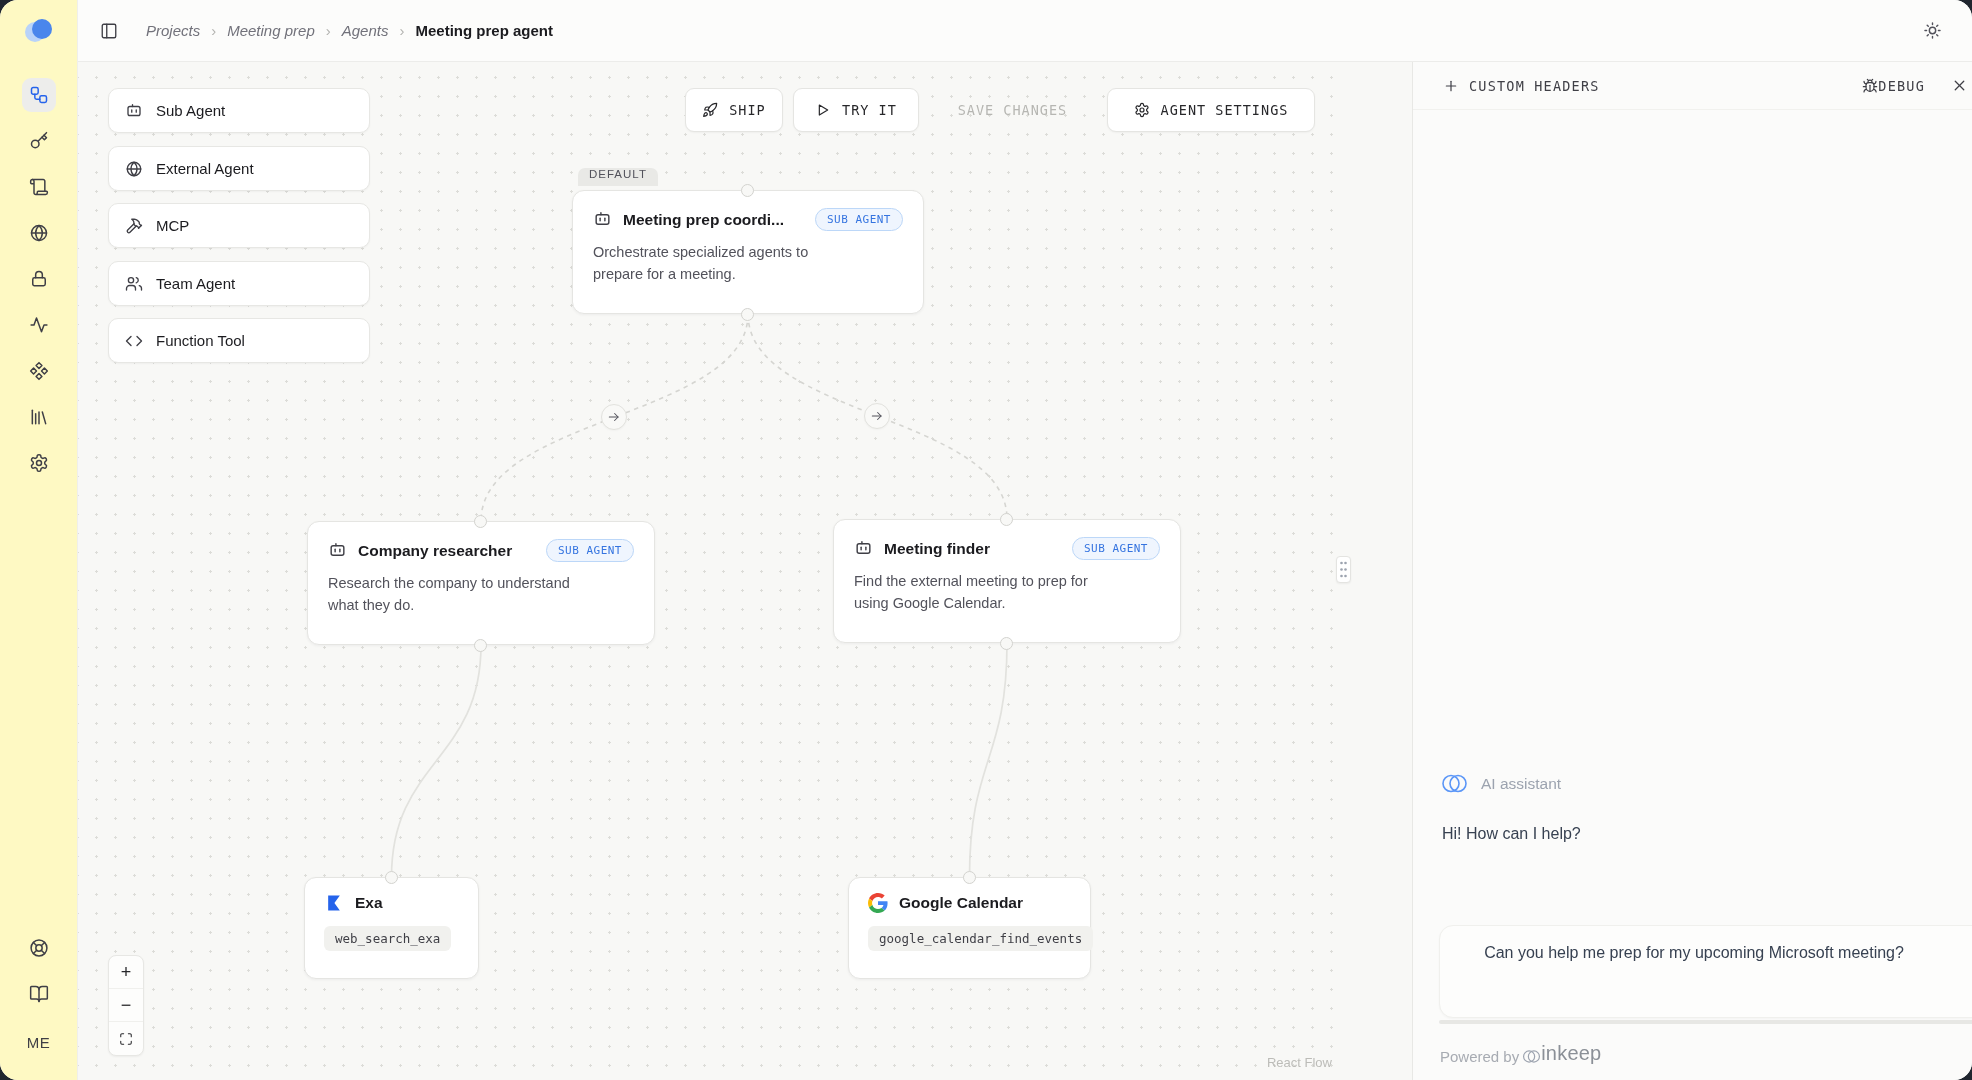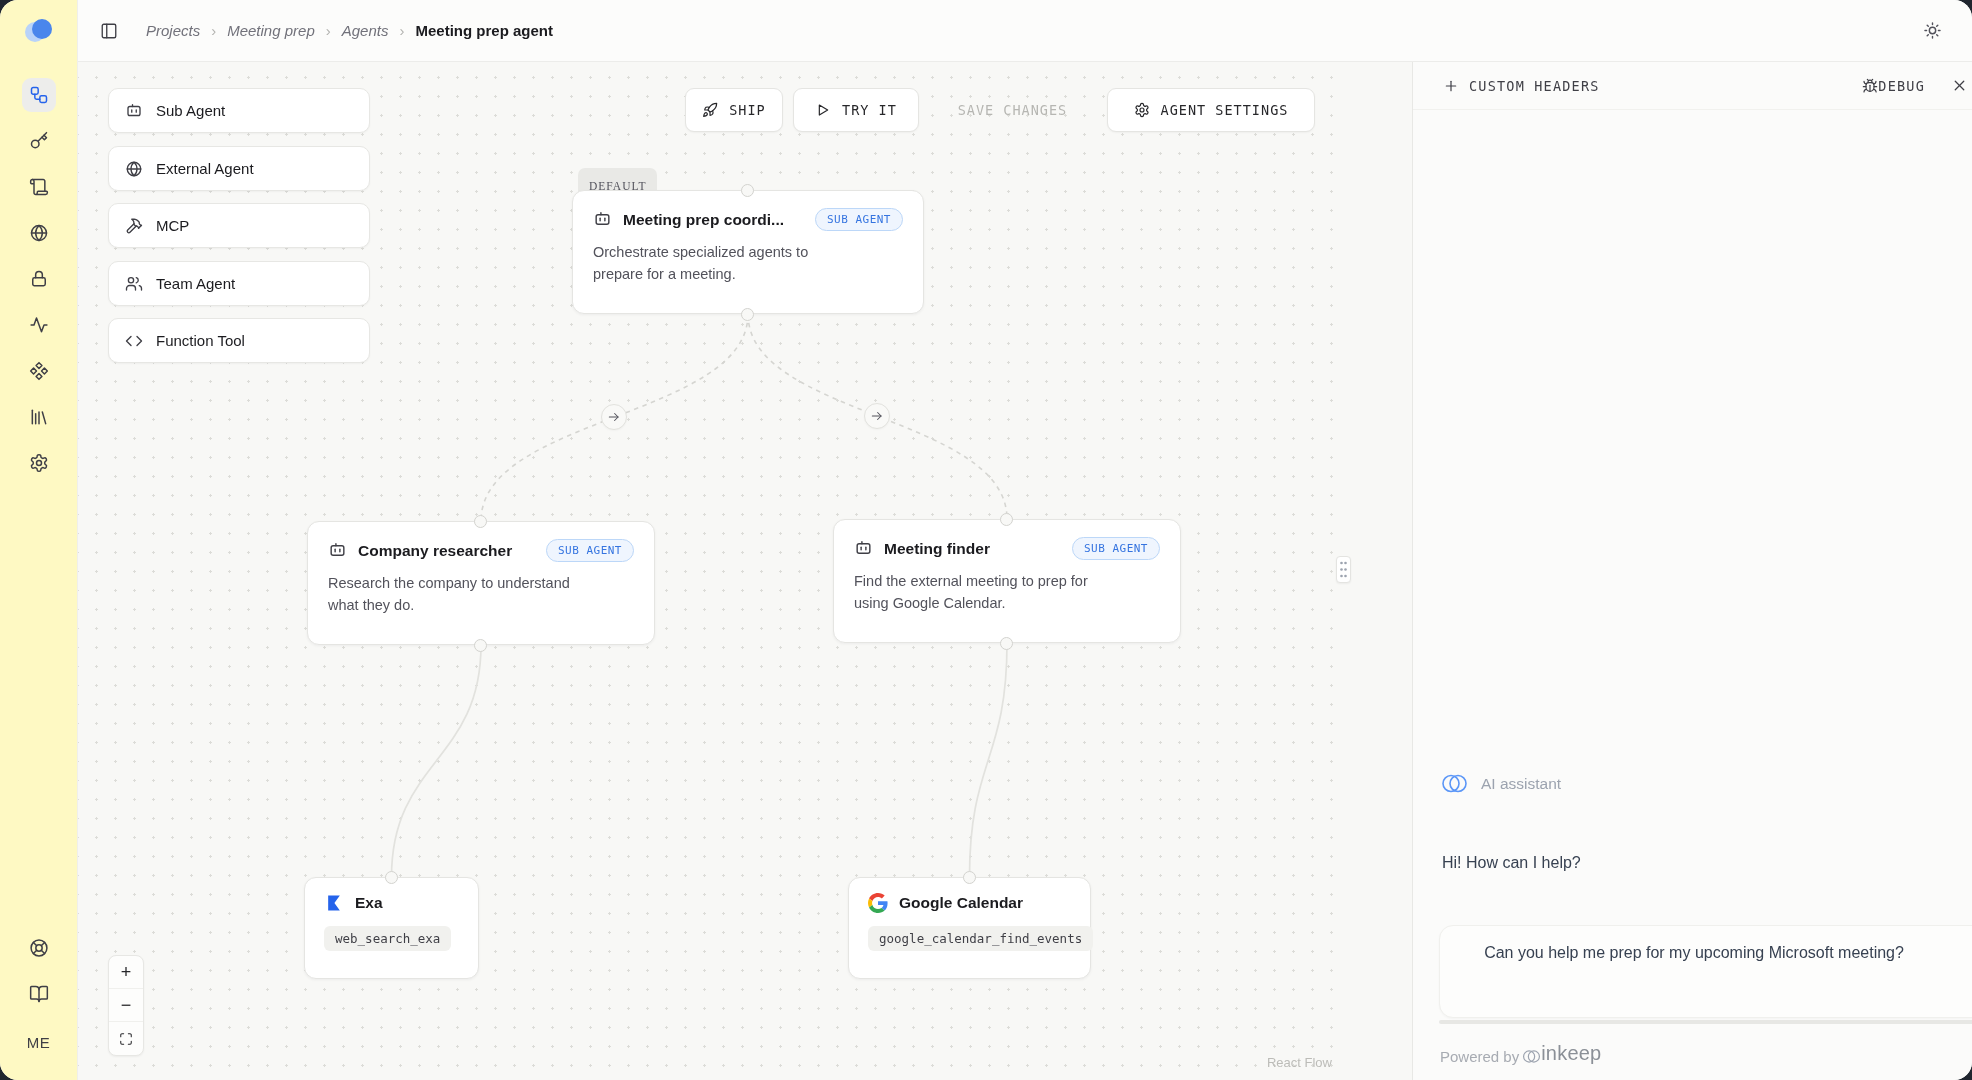--- a/index.html
+++ b/index.html
@@ -53,21 +53,21 @@
   .tbtn.disabled { background:transparent; border:none; box-shadow:none; color:#b6b6b2; cursor:default; }
 
   
   .node { position:absolute; background:#ffffff; border:1px solid #e5e5e2; border-radius:12px; box-shadow:0 1px 3px rgba(16,24,40,.05); z-index:5; }
   .node-pad { padding:17px 20px; }
   .node-title-row { display:flex; align-items:center; gap:11px; }
   .node-title-row svg.bot { width:19px; height:19px; color:#3f3f46; flex:none; }
   .node-title { font-size:15.5px; font-weight:700; color:#1b1b1f; white-space:nowrap; }
   .badge { margin-left:auto; font-family:"DejaVu Sans Mono", monospace; font-size:11px; letter-spacing:.5px; color:#3574e0; background:#eff5fe; border:1px solid #bcd7f8; border-radius:999px; padding:4px 11px; white-space:nowrap; }
   .node-desc { margin-top:11px; font-size:14.5px; line-height:1.5; color:#52525b; max-width:268px; }
-  .default-tag { position:absolute; font-family:Liberation Serif, serif; font-size:11.5px; letter-spacing:1px; color:#52525b; background:#e9e9e6; border-radius:7px 7px 0 0; padding:12px 11px 6px; z-index:4; }
+  .default-tag { position:absolute; font-family:Liberation Sans, sans-serif; font-size:11.5px; letter-spacing:1px; color:#52525b; background:#e9e9e6; border-radius:7px 7px 0 0; padding:0 11px 6px; z-index:4; }
   .tool-node .node-title-row svg.brand { width:20px; height:20px; flex:none; }
   .tool-pill { display:inline-block; margin-top:13px; font-family:"DejaVu Sans Mono", monospace; font-size:12.5px; color:#3f3f46; background:#f1f1ee; border-radius:6px; padding:5px 11px; }
 
   
   .zoom-panel { position:absolute; left:30px; top:893px; width:36px; background:#fdfdfc; border:1px solid #e7e7e4; border-radius:8px; box-shadow:0 1px 2px rgba(0,0,0,.05); overflow:hidden; z-index:10; }
   .zoom-btn { width:100%; height:33px; display:flex; align-items:center; justify-content:center; background:transparent; border:none; border-bottom:1px solid #f0f0ed; font-size:18px; color:#27272a; cursor:pointer; }
   .zoom-btn:last-child { border-bottom:none; }
   .zoom-btn svg { width:14px; height:14px; }
   .attribution { position:absolute; right:16px; bottom:10px; font-size:13px; color:#bcbcb8; }
 
@@ -80,21 +80,21 @@
   .sp-label { font-family:"DejaVu Sans Mono", monospace; font-size:13.5px; letter-spacing:1.2px; color:#3f3f46; }
   .sp-hbtn { display:flex; align-items:center; gap:0; background:transparent; border:none; color:#3f3f46; cursor:pointer; }
   .sp-hbtn svg { width:16px; height:16px; }
   .sp-close { margin-left:26px; background:transparent; border:none; color:#3f3f46; cursor:pointer; display:flex; }
   .sp-close svg { width:17px; height:17px; }
   .custom-headers { gap:10px; }
 
   .assistant-row { position:absolute; left:28px; top:710px; display:flex; align-items:center; gap:13px; }
   .assistant-row svg { width:27px; height:23px; color:#5b96f7; }
   .assistant-label { font-size:15.5px; color:#9ca3af; }
-  .greeting { position:absolute; left:29px; top:763px; font-size:16px; color:#374151;margin-top:29px; }
+  .greeting { position:absolute; left:29px; top:763px; font-size:16px; color:#374151; }
 
   .chat-card { position:absolute; left:26px; top:863px; width:576px; height:93px; background:#fdfdfc; border:1px solid #f0f0ed; border-radius:14px; box-shadow:0 1px 2px rgba(0,0,0,.03);text-align:center; }
   .chat-input { position:absolute; left:24px; top:14px; width:460px; font-size:16px; line-height:1.65; color:#374151; outline:none; cursor:text; }
   .send-btn { position:absolute; right:20px; top:14px; width:26px; height:26px; border:none; background:transparent; color:#3b82f6; cursor:pointer; display:flex; align-items:center; justify-content:center; }
   .send-btn svg { width:21px; height:21px; }
   .chat-divider { position:absolute; left:26px; top:958px; width:576px; height:4px; background:#e7e7e4; border-radius:3px; }
   .powered { position:absolute; left:27px; top:963px; height:40px; display:flex; align-items:flex-end; gap:3px; color:#a7abb2; font-size:15px; }
   .powered svg { width:19px; height:17px; color:#9ca3af; }
   .powered .brand { font-size:20px; font-weight:500; color:#8b9097; letter-spacing:.2px; margin-left:-3px; }
 

